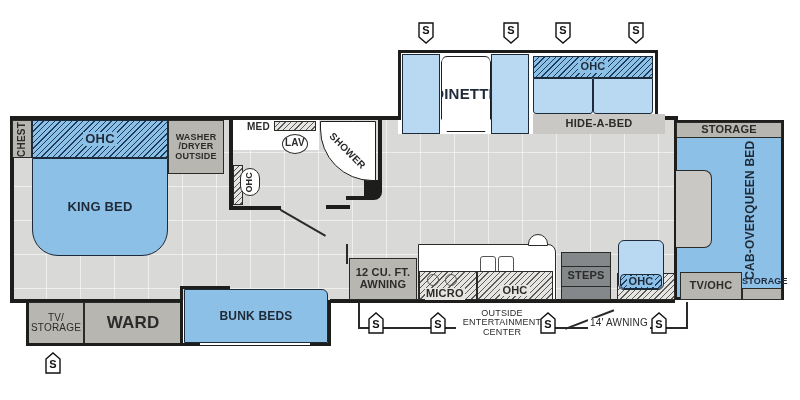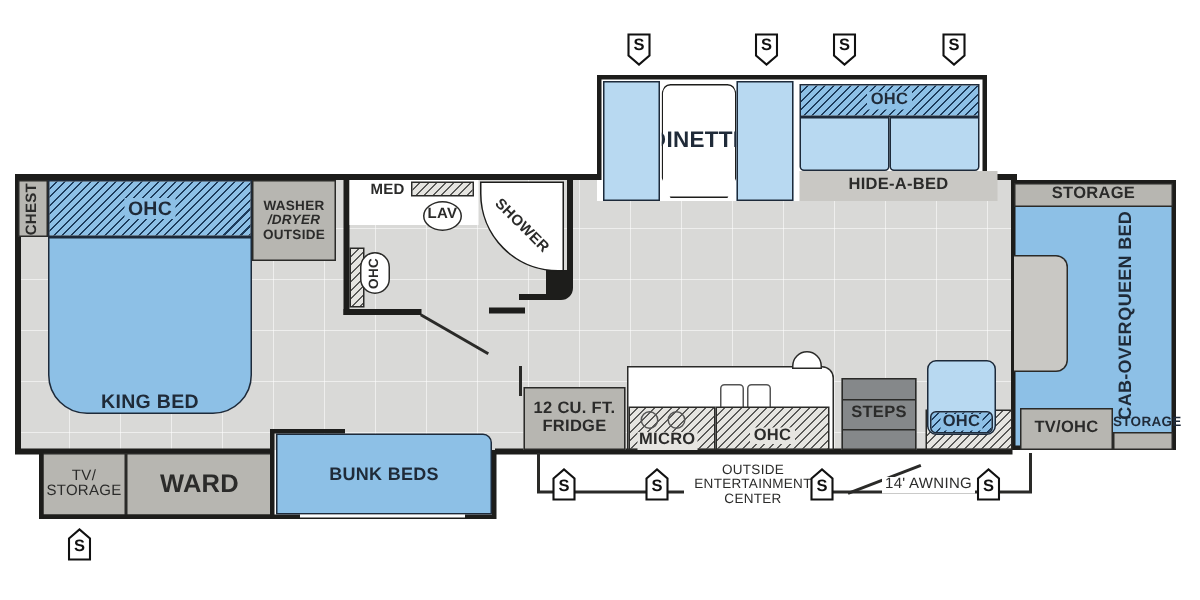--- a/index.html
+++ b/index.html
@@ -37,26 +37,26 @@
 <div class="abs wall" style="left:530px;top:116px;width:148px;height:4px;"></div>
 <div class="abs wall" style="left:10px;top:299px;width:172px;height:4px;"></div>
 <div class="abs wall" style="left:330px;top:299px;width:345px;height:4px;"></div>
 
 <div class="abs gray center" style="left:12px;top:120px;width:20px;height:38px;">
   <span class="lbl dark vtext" style="position:static;font-size:10px;">CHEST</span>
 </div>
 <div class="abs hatch-blue center" style="left:32px;top:120px;width:136px;height:38px;border:1.5px solid #1d2a3a;">
   <span class="lbl" style="position:static;font-size:13px;background:#8dc0e6;padding:0 2px;">OHC</span>
 </div>
-<div class="abs blue center" style="left:32px;top:158px;width:136px;height:118px;border-radius:0 0 26px 26px;align-items:flex-end;">
+<div class="abs blue center" style="left:32px;top:158px;width:136px;height:98px;border-radius:0 0 26px 26px;">
   <span class="lbl" style="position:static;font-size:13px;">KING BED</span>
 </div>
 <div class="abs gray center" style="left:168px;top:120px;width:56px;height:54px;flex-direction:column;">
   <span class="lbl dark" style="position:static;font-size:9px;">WASHER</span>
-  <span class="lbl dark" style="position:static;font-size:9px;font-style:italic;">/DRYER</span>
+  <span class="lbl dark" style="position:static;font-size:9px;">/DRYER</span>
   <span class="lbl dark" style="position:static;font-size:9px;">OUTSIDE</span>
 </div>
 
 <div class="abs" style="left:228px;top:118px;width:154px;height:92px;"></div>
 <div class="abs wall" style="left:229px;top:118px;width:4px;height:92px;"></div>
 <div class="abs wall" style="left:229px;top:206px;width:52px;height:4px;"></div>
 <div class="abs wall" style="left:378px;top:118px;width:4px;height:74px;"></div>
 <div class="abs wall" style="left:364px;top:180px;width:18px;height:20px;border-radius:0 0 8px 0;"></div>
 <div class="abs wall" style="left:326px;top:205px;width:24px;height:4px;"></div>
 <div class="abs wall" style="left:346px;top:196px;width:22px;height:4px;"></div>
@@ -110,21 +110,21 @@
 </div>
 <div class="abs gray center" style="left:680px;top:272px;width:62px;height:28px;">
   <span class="lbl dark" style="position:static;font-size:11px;">TV/OHC</span>
 </div>
 <span class="lbl" style="left:742px;top:277px;font-size:9px;">STORAGE</span>
 <div class="abs gray" style="left:742px;top:288px;width:40px;height:12px;"></div>
 
 <div class="thinline" style="left:346px;top:244px;width:2px;height:20px;"></div>
 <div class="abs gray center" style="left:349px;top:258px;width:68px;height:42px;flex-direction:column;">
   <span class="lbl dark" style="position:static;font-size:11px;">12 CU. FT.</span>
-  <span class="lbl dark" style="position:static;font-size:11px;">FRIDGE</span>
+  <span class="lbl dark" style="position:static;font-size:11px;">AWNING</span>
 </div>
 <div class="abs" style="left:418px;top:244px;width:138px;height:56px;background:#fff;border:1.2px solid #2a2a28;border-radius:0 8px 0 0;"></div>
 <div class="abs" style="left:528px;top:234px;width:20px;height:12px;background:#fff;border:1.2px solid #2a2a28;border-radius:10px 10px 0 0;"></div>
 <div class="abs" style="left:480px;top:256px;width:16px;height:20px;border:1px solid #555;border-radius:3px;"></div>
 <div class="abs" style="left:498px;top:256px;width:16px;height:20px;border:1px solid #555;border-radius:3px;"></div>
 <div class="abs hatch-gray center" style="left:419px;top:271px;width:58px;height:29px;border:1px solid #2a2a28;">
 </div>
 <div class="abs" style="left:427px;top:274px;width:12px;height:12px;border:1px solid #555;border-radius:50%;"></div>
 <div class="abs" style="left:445px;top:274px;width:12px;height:12px;border:1px solid #555;border-radius:50%;"></div>
 <span class="lbl dark" style="left:425px;top:288px;font-size:11px;background:#e6e5e1;padding:0 1px;">MICRO</span>

